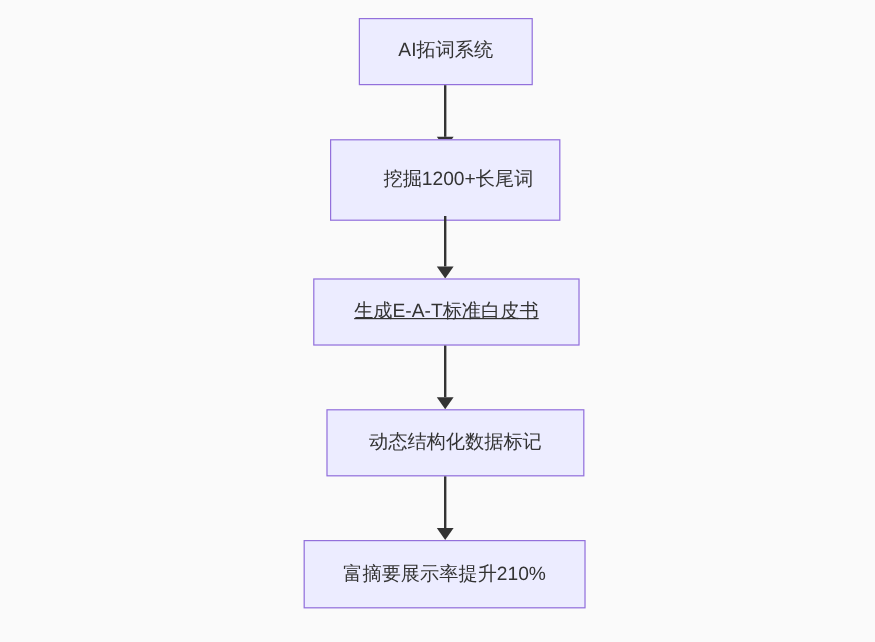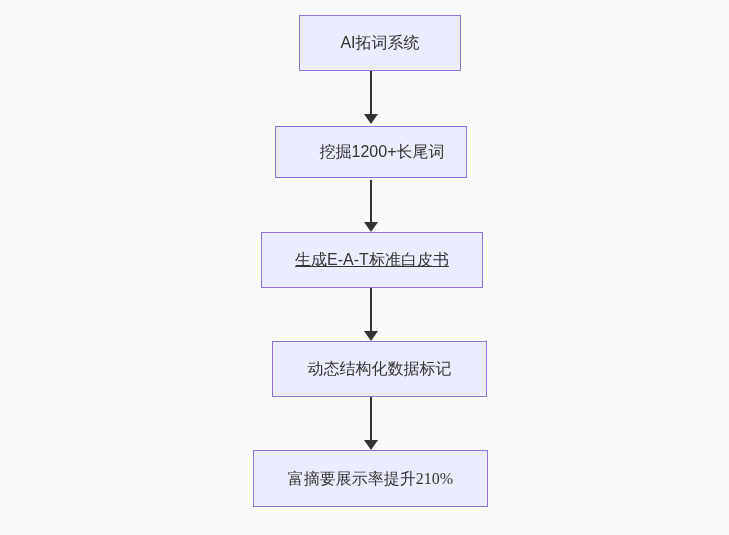--- a/index.html
+++ b/index.html
@@ -22,25 +22,25 @@
     justify-content: center;
     background: var(--node-fill, #ececff);
     border: 1px solid var(--node-border, #9370db);
     color: var(--text, #333333);
     font-size: 16px;
     line-height: 1.2;
     text-align: center;
     white-space: nowrap;
   }
 
-  .node-1 { left: 299px; top: 15px;  width: 162px; height: 56px; }
-  .node-2 { left: 275px; top: 126px; width: 192px; height: 52px; padding-left: 22px; }
+  .node-1 { left: 299px; top: 15px;  width: 145px; height: 56px; }
+  .node-2 { left: 275px; top: 116px; width: 192px; height: 68px; padding-left: 22px; }
   .node-3 { left: 261px; top: 232px; width: 222px; height: 56px; text-decoration: underline; }
   .node-4 { left: 272px; top: 341px; width: 215px; height: 56px; }
-  .node-5 { left: 253px; top: 450px; width: 235px; height: 57px; font-family: Liberation Serif, serif; }
+  .node-5 { left: 253px; top: 450px; width: 235px; height: 57px; }
 
   .arrow {
     position: absolute;
     left: 364px;           
     width: 14px;
     display: flex;
     flex-direction: column;
     align-items: center;
   }
   .arrow-1 { top: 71px;  height: 53px; }

